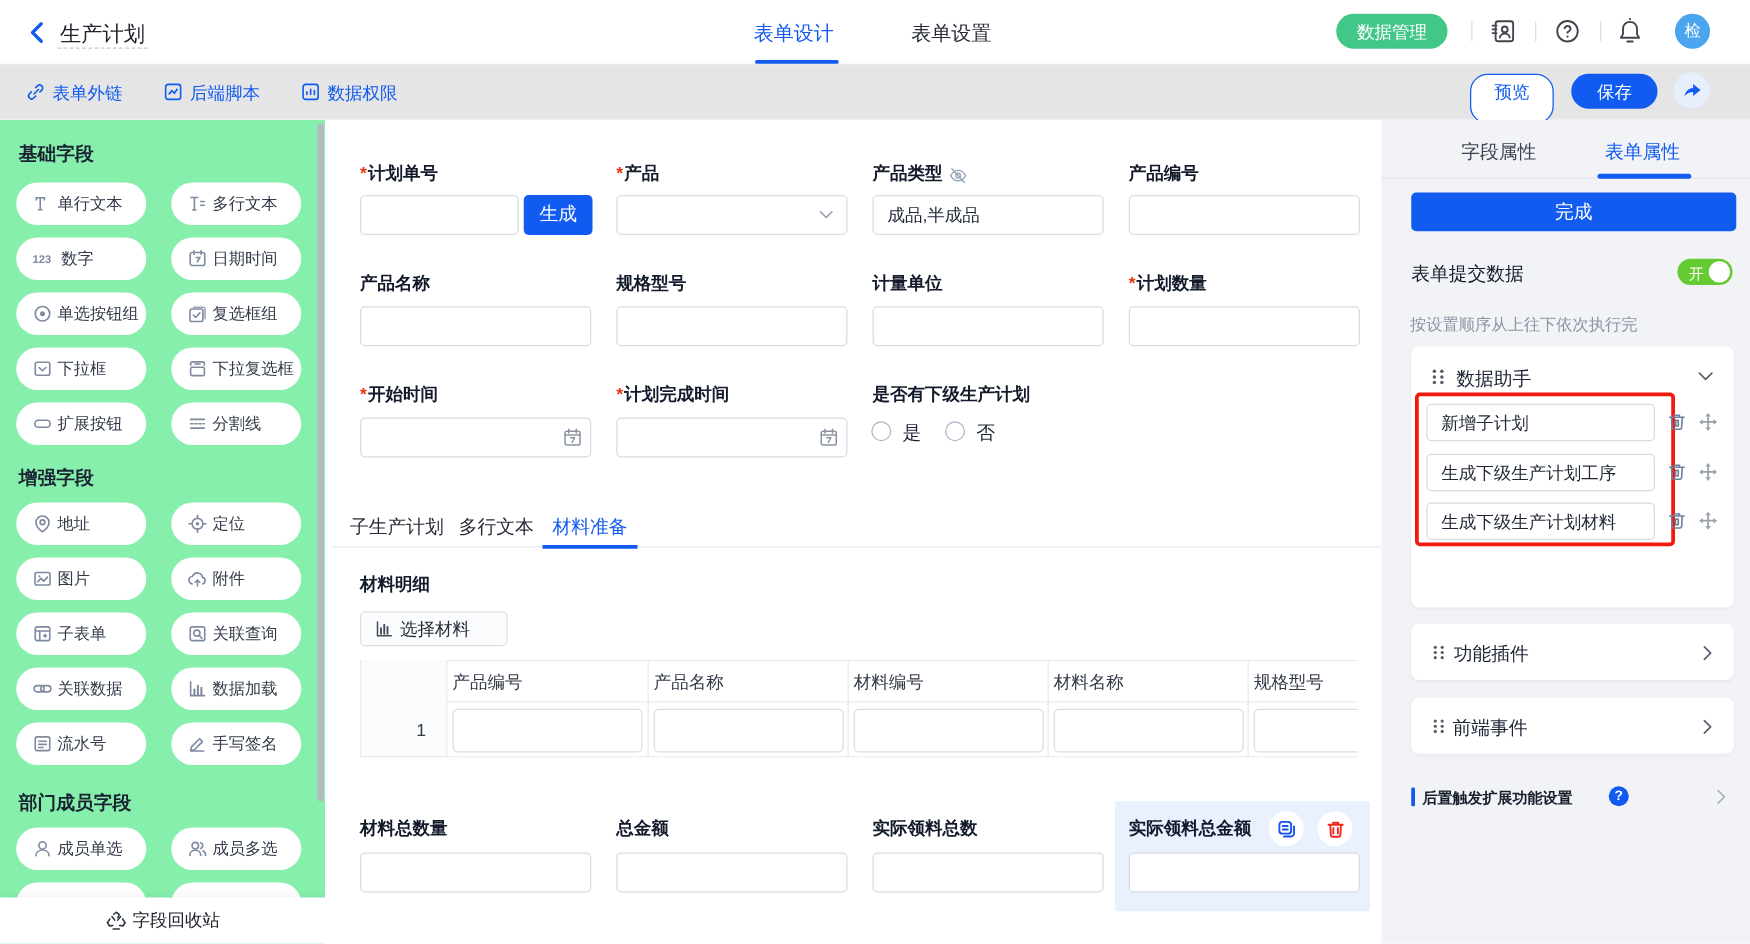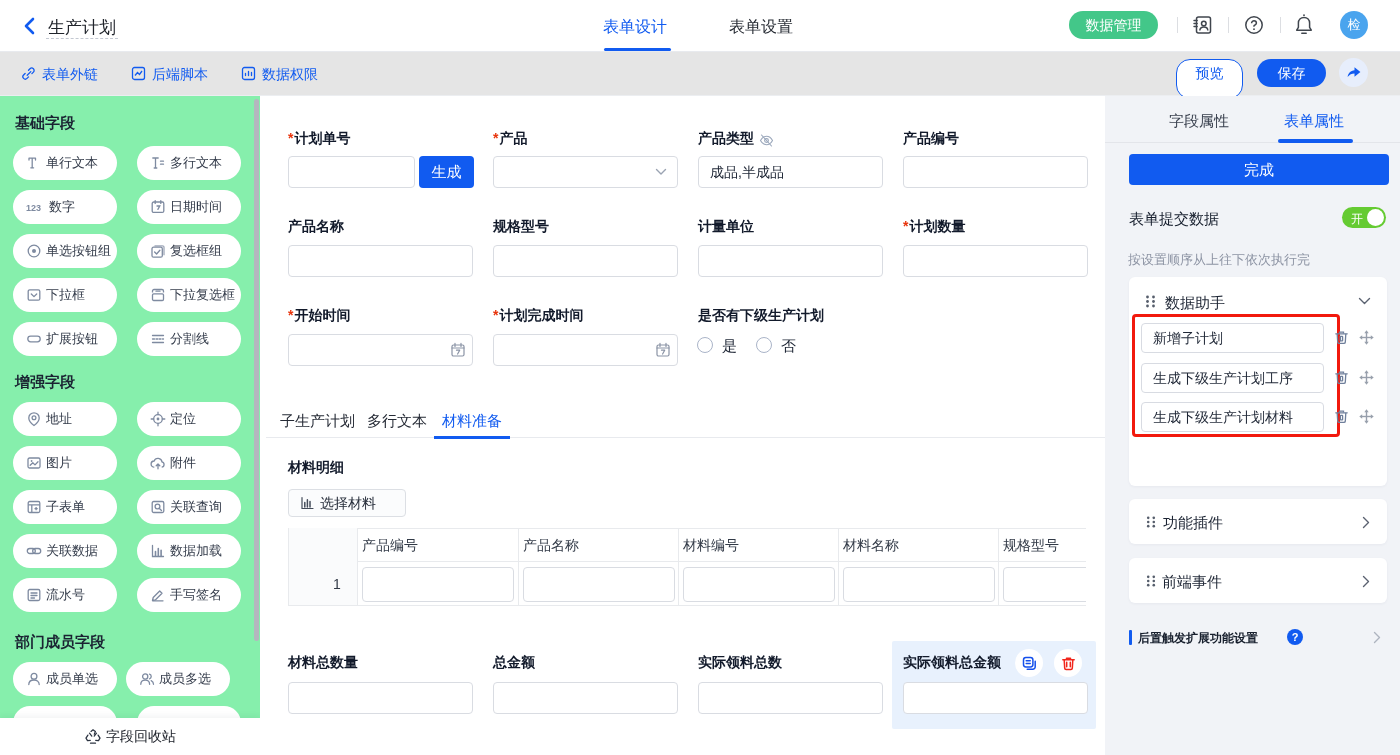--- a/index.html
+++ b/index.html
@@ -230,21 +230,21 @@
       <span>手写签名</span>
     </div>
   <div class="shead" style="top:537px">部门成员字段</div>
   <div class="pill" style="left:13px;top:566px">
       <svg width="16" height="16" viewBox="0 0 16 16" fill="none" stroke="#7e8aa0" stroke-width="1.3">
         <circle cx="8" cy="5.3" r="2.9"></circle>
         <path d="M2.8 13.6c0-2.9 2.3-4.6 5.2-4.6s5.2 1.7 5.2 4.6" stroke-linecap="round"></path>
       </svg>
       <span>成员单选</span>
     </div>
-  <div class="pill" style="left:126px;top:566px">
+  <div class="pill" style="left:137px;top:566px">
       <svg width="16" height="16" viewBox="0 0 16 16" fill="none" stroke="#7e8aa0" stroke-width="1.3">
         <circle cx="6.2" cy="5.5" r="2.6"></circle>
         <path d="M1.8 13.3c0-2.6 2-4.1 4.4-4.1s4.4 1.5 4.4 4.1" stroke-linecap="round"></path>
         <path d="M10.5 3.2a2.4 2.4 0 0 1 0 4.6M12.2 9.6c1.4.6 2.3 1.9 2.3 3.7" stroke-linecap="round"></path>
       </svg>
       <span>成员多选</span>
     </div>
   <div class="pill" style="left:13px;top:610px">
       <span></span>
     </div>

